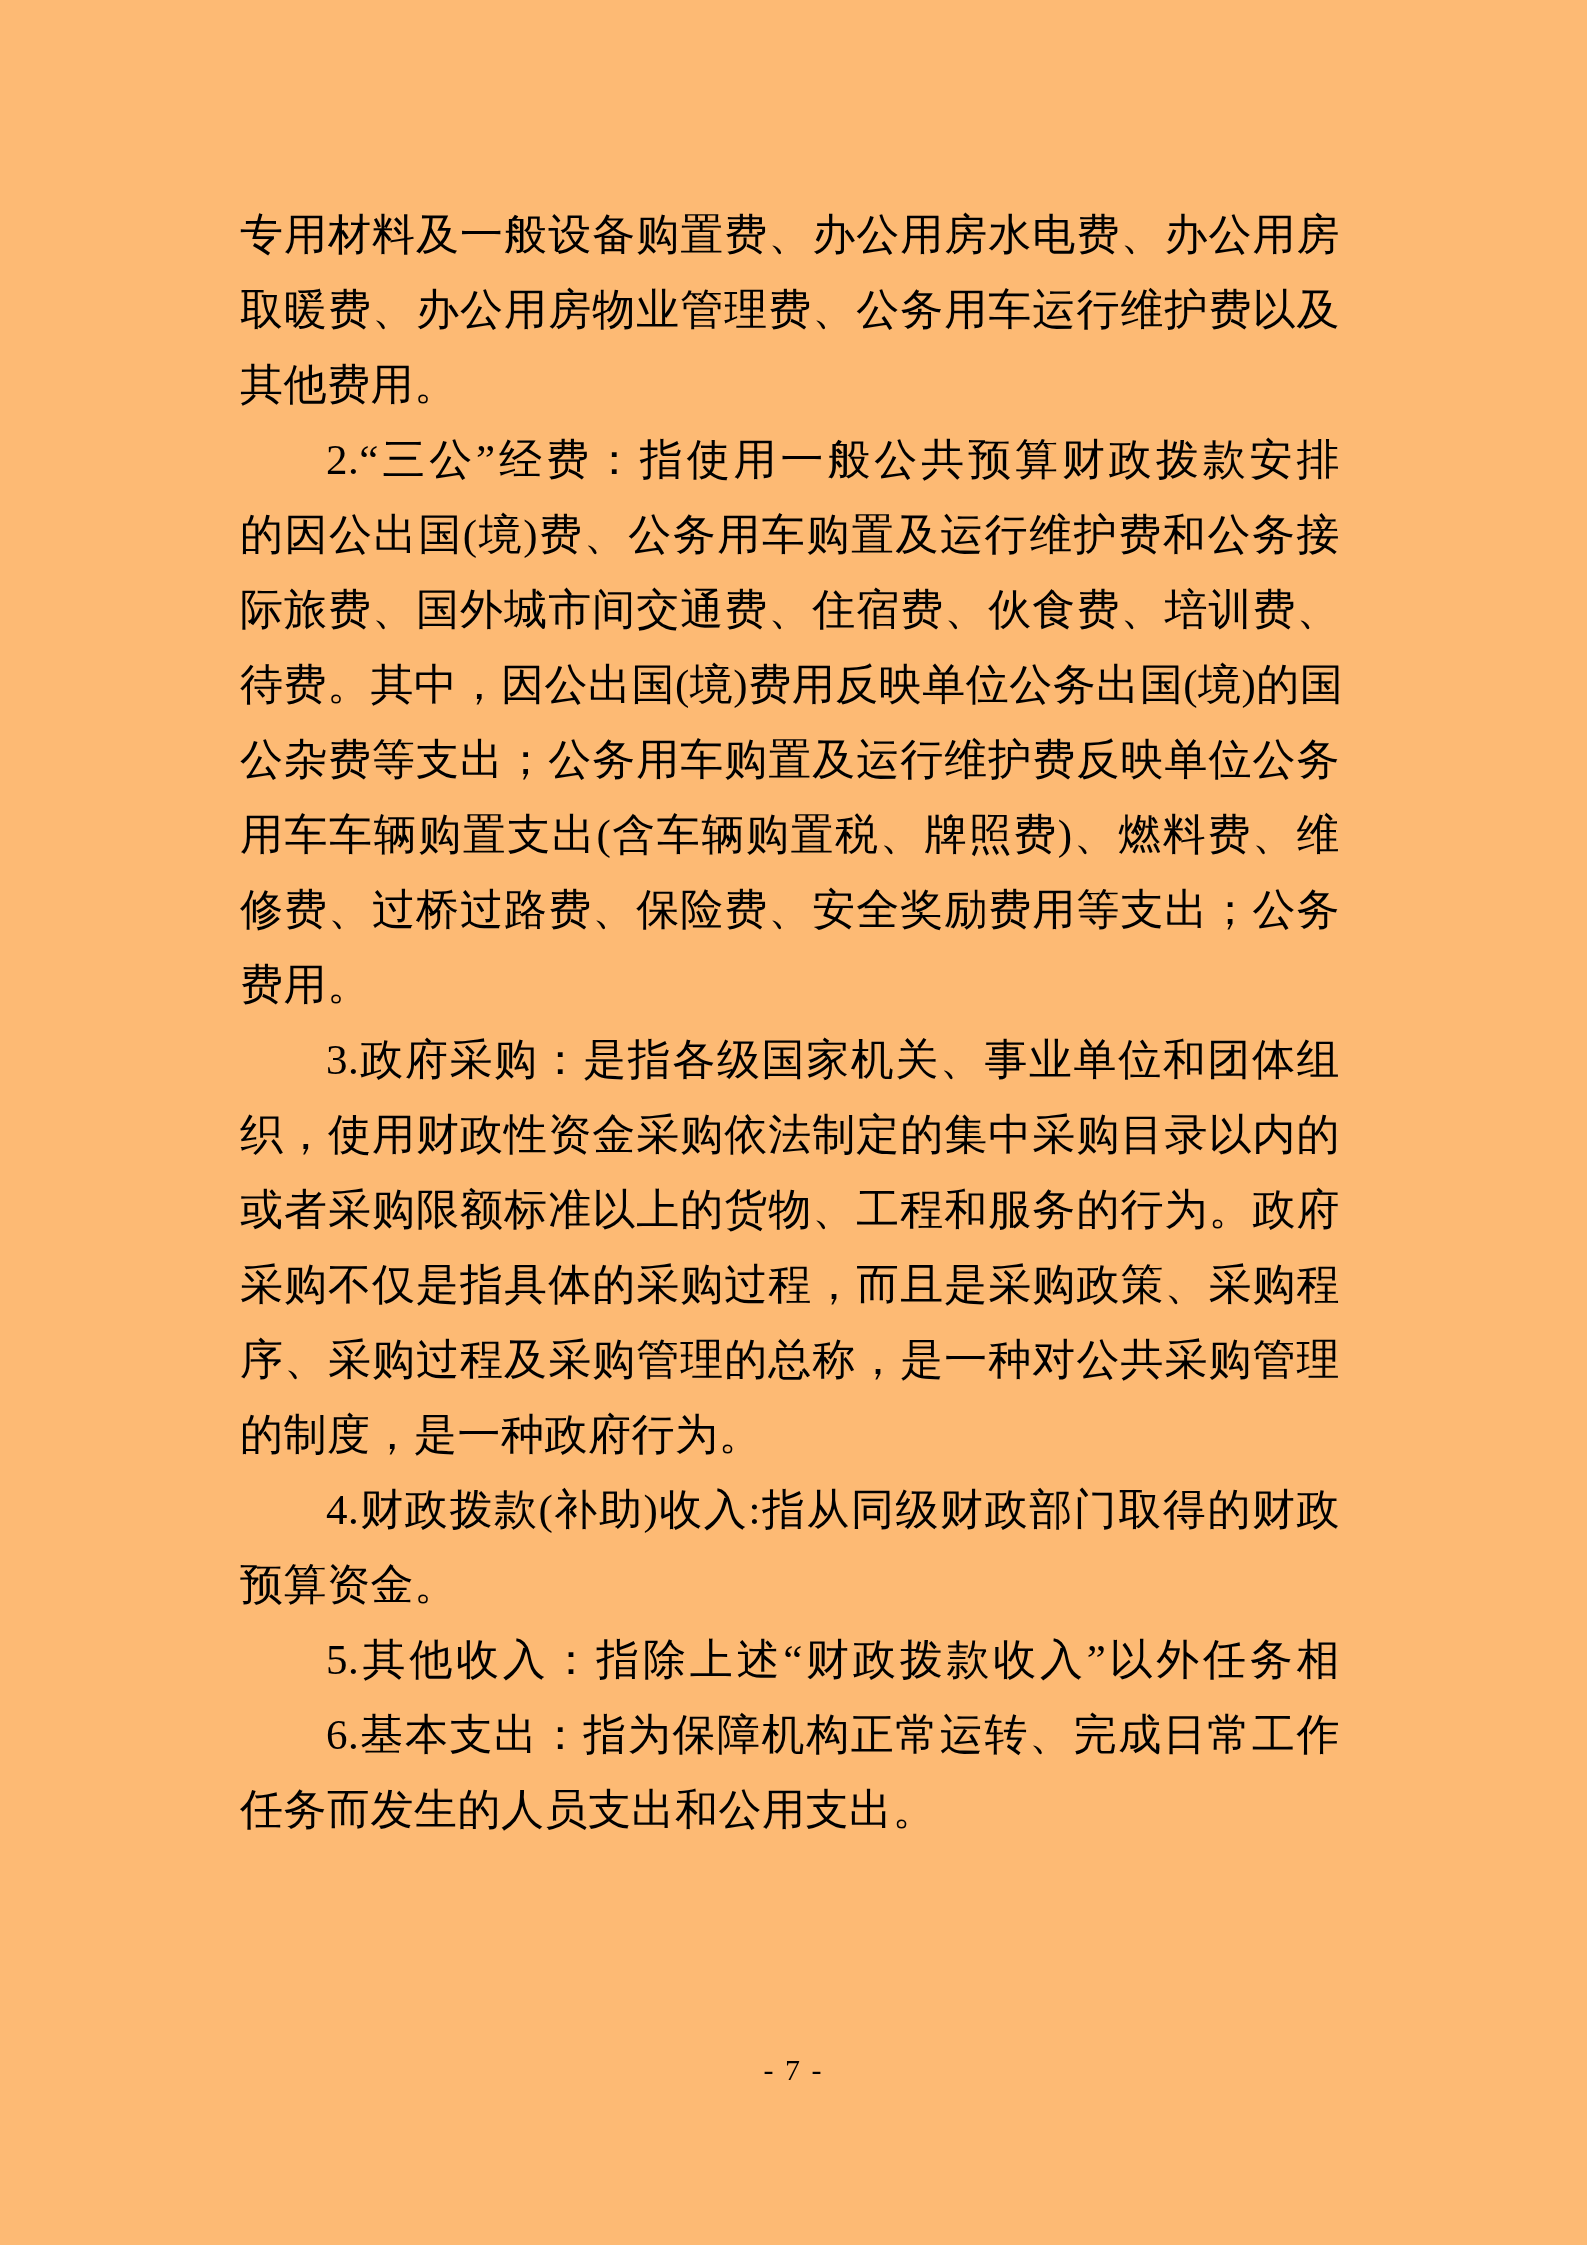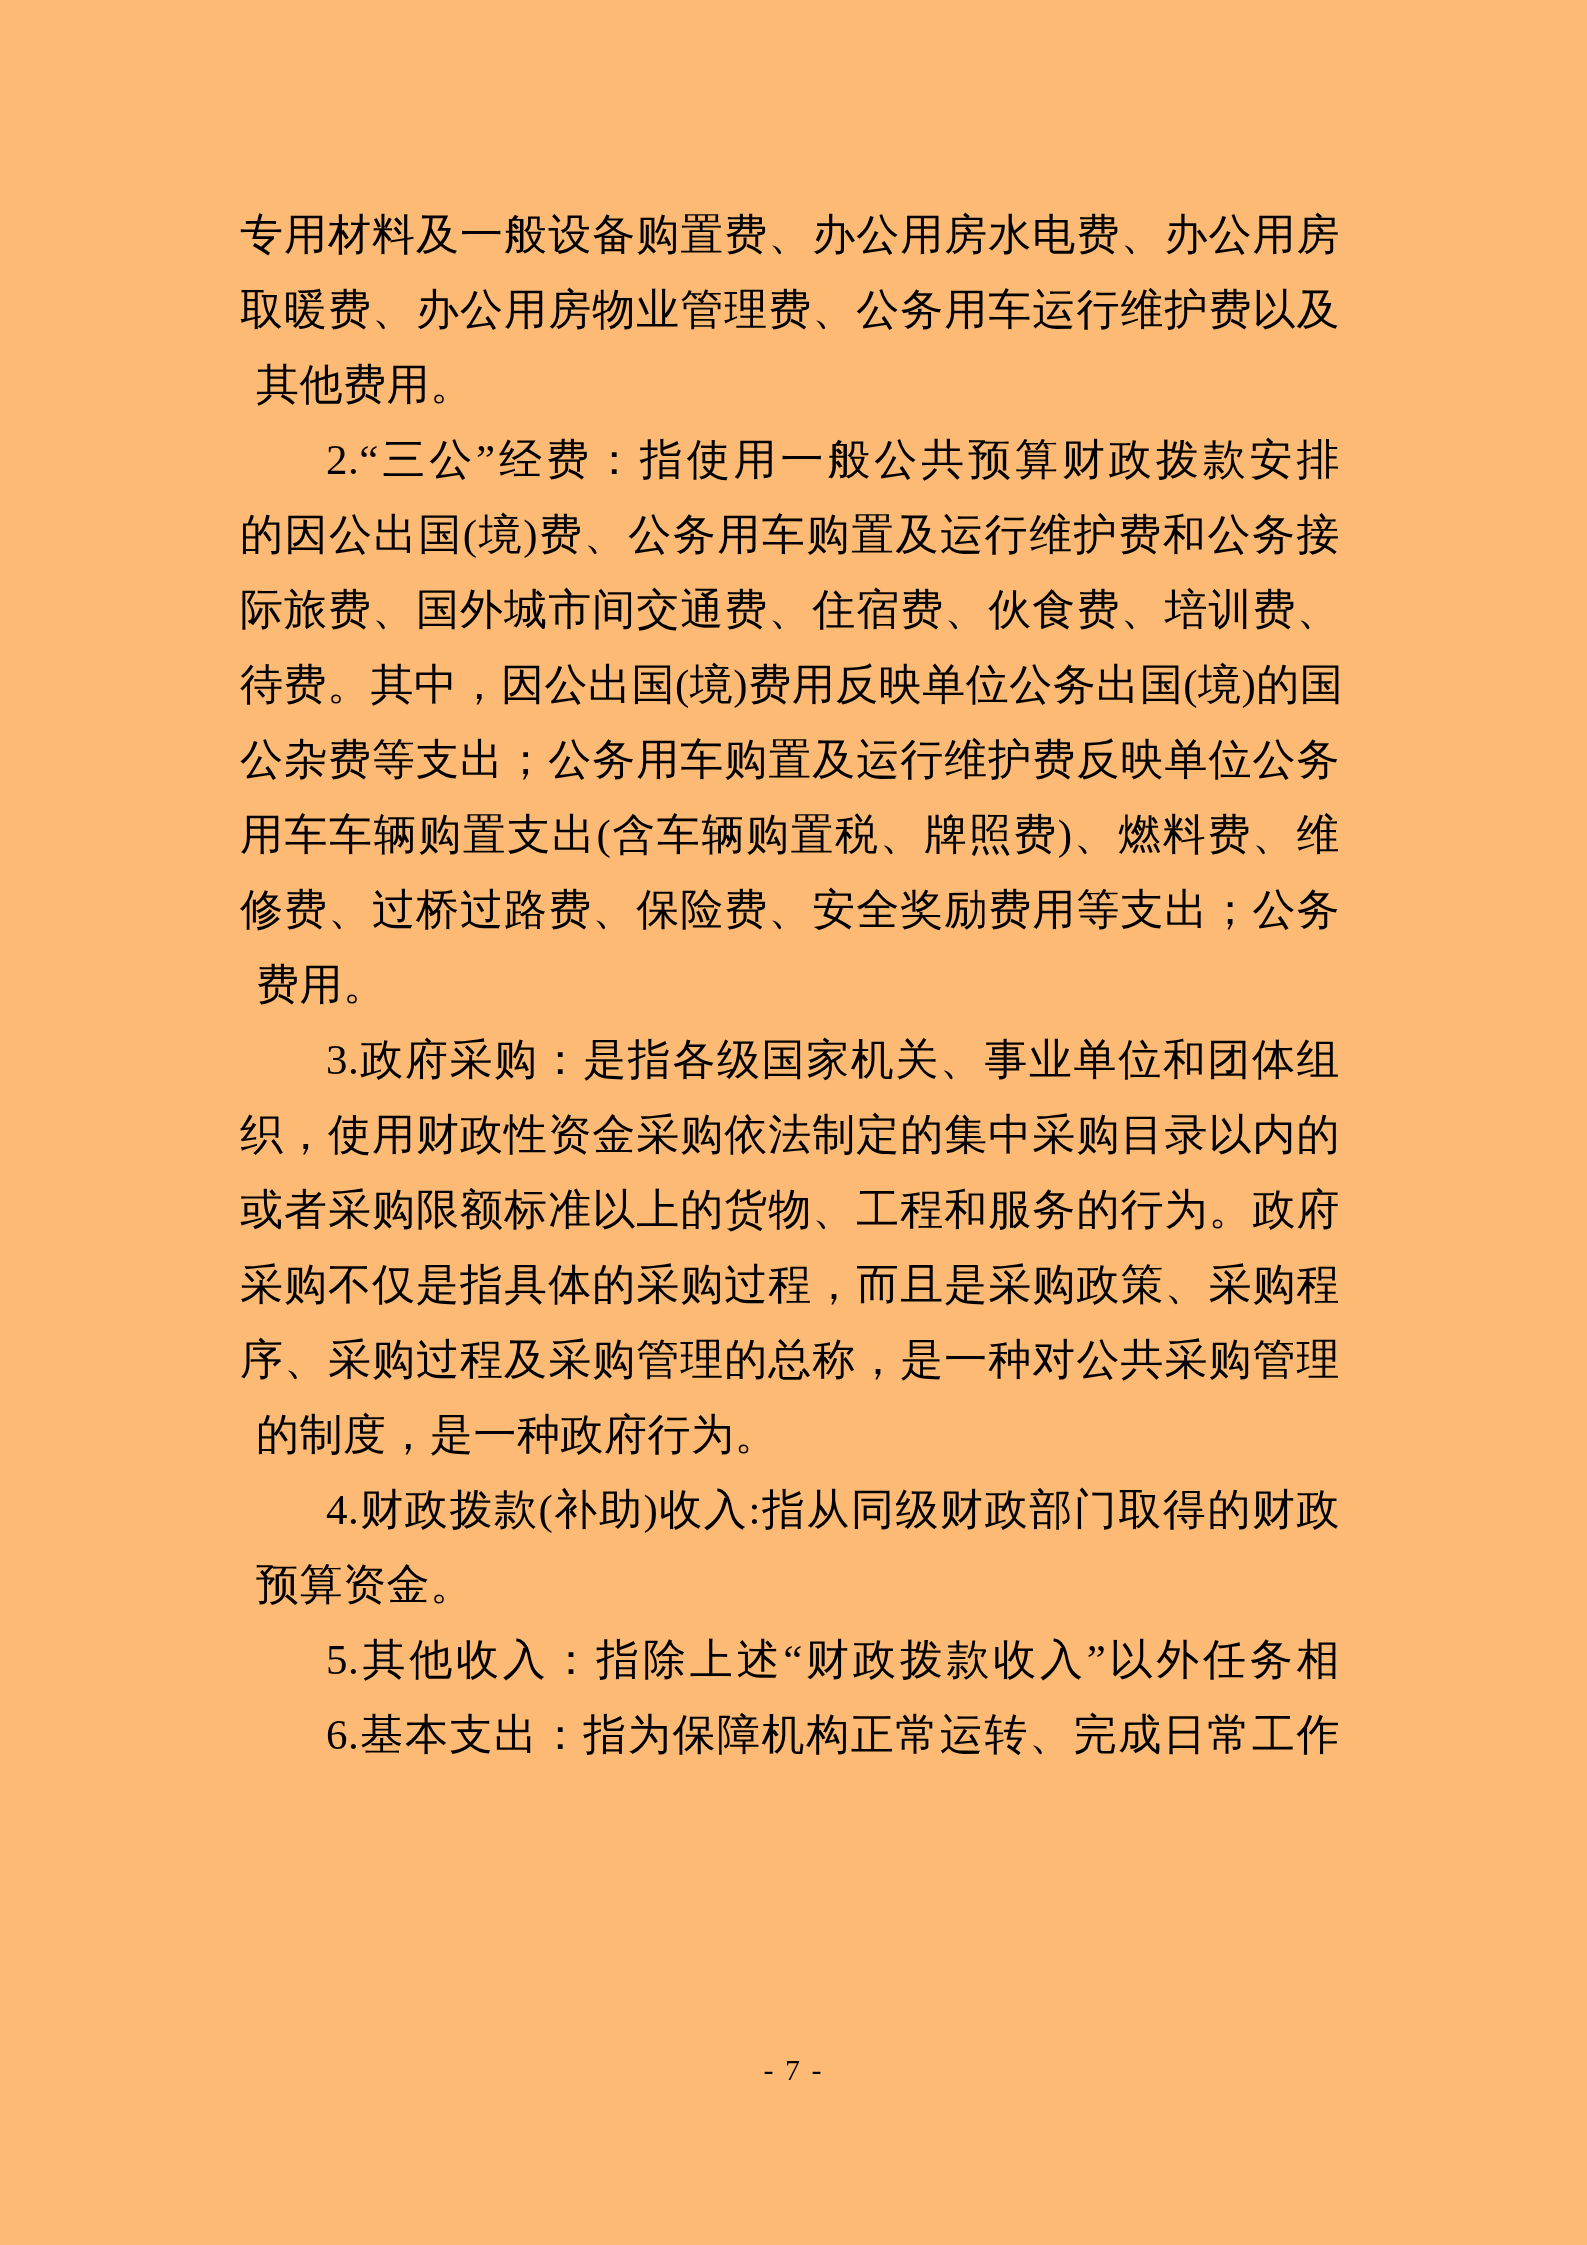--- a/index.html
+++ b/index.html
@@ -35,21 +35,20 @@
     text-align-last: justify;
     overflow: hidden;
     white-space: nowrap;
   }
   .line.indent {
     padding-left: 86px;
   }
   .line.last {
     text-align: left;
     text-align-last: left;
-    margin-left: 16px;
   }
   .page-footer {
     position: absolute;
     left: 0;
     top: 2052px;
     width: 1587px;
     text-align: center;
     font-size: 30px;
     line-height: 36px;
     letter-spacing: 2px;
@@ -93,19 +92,20 @@
       <div class="line indent">4.财政拨款(补助)收入:指从同级财政部门取得的财政</div>
       <div class="line last">预算资金。</div>
     </div>
 
     <div class="paragraph">
       <div class="line indent">5.其他收入：指除上述“财政拨款收入”以外任务相</div>
     </div>
 
     <div class="paragraph">
       <div class="line indent">6.基本支出：指为保障机构正常运转、完成日常工作</div>
+      <div class="line last">任务而发生的人员支出和公用支出。</div>
     </div>
 
   </div>
 
   <div class="page-footer">- 7 -</div>
 
 </div>
 
 </body></html>

